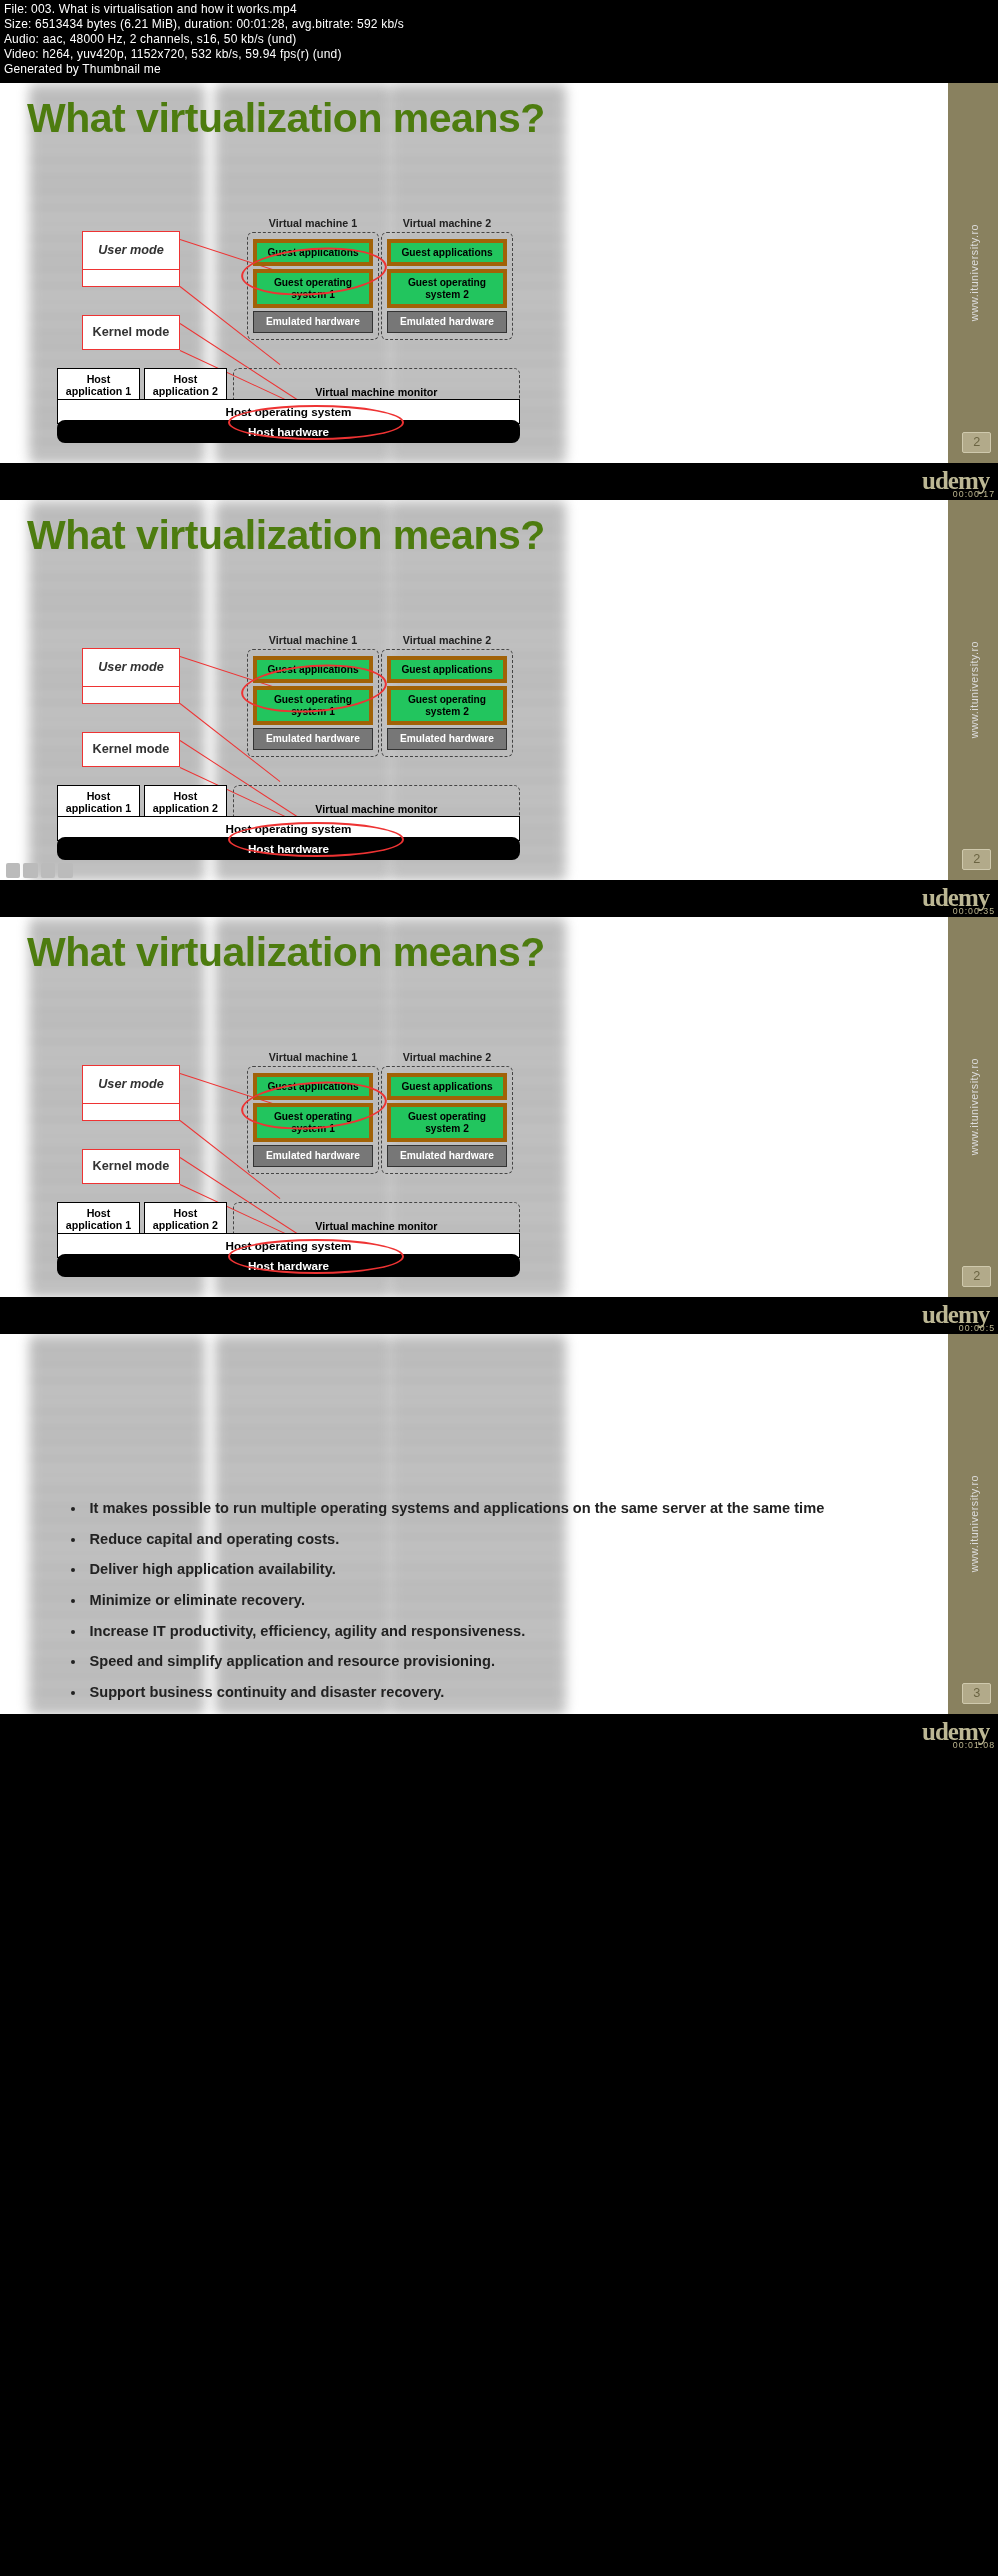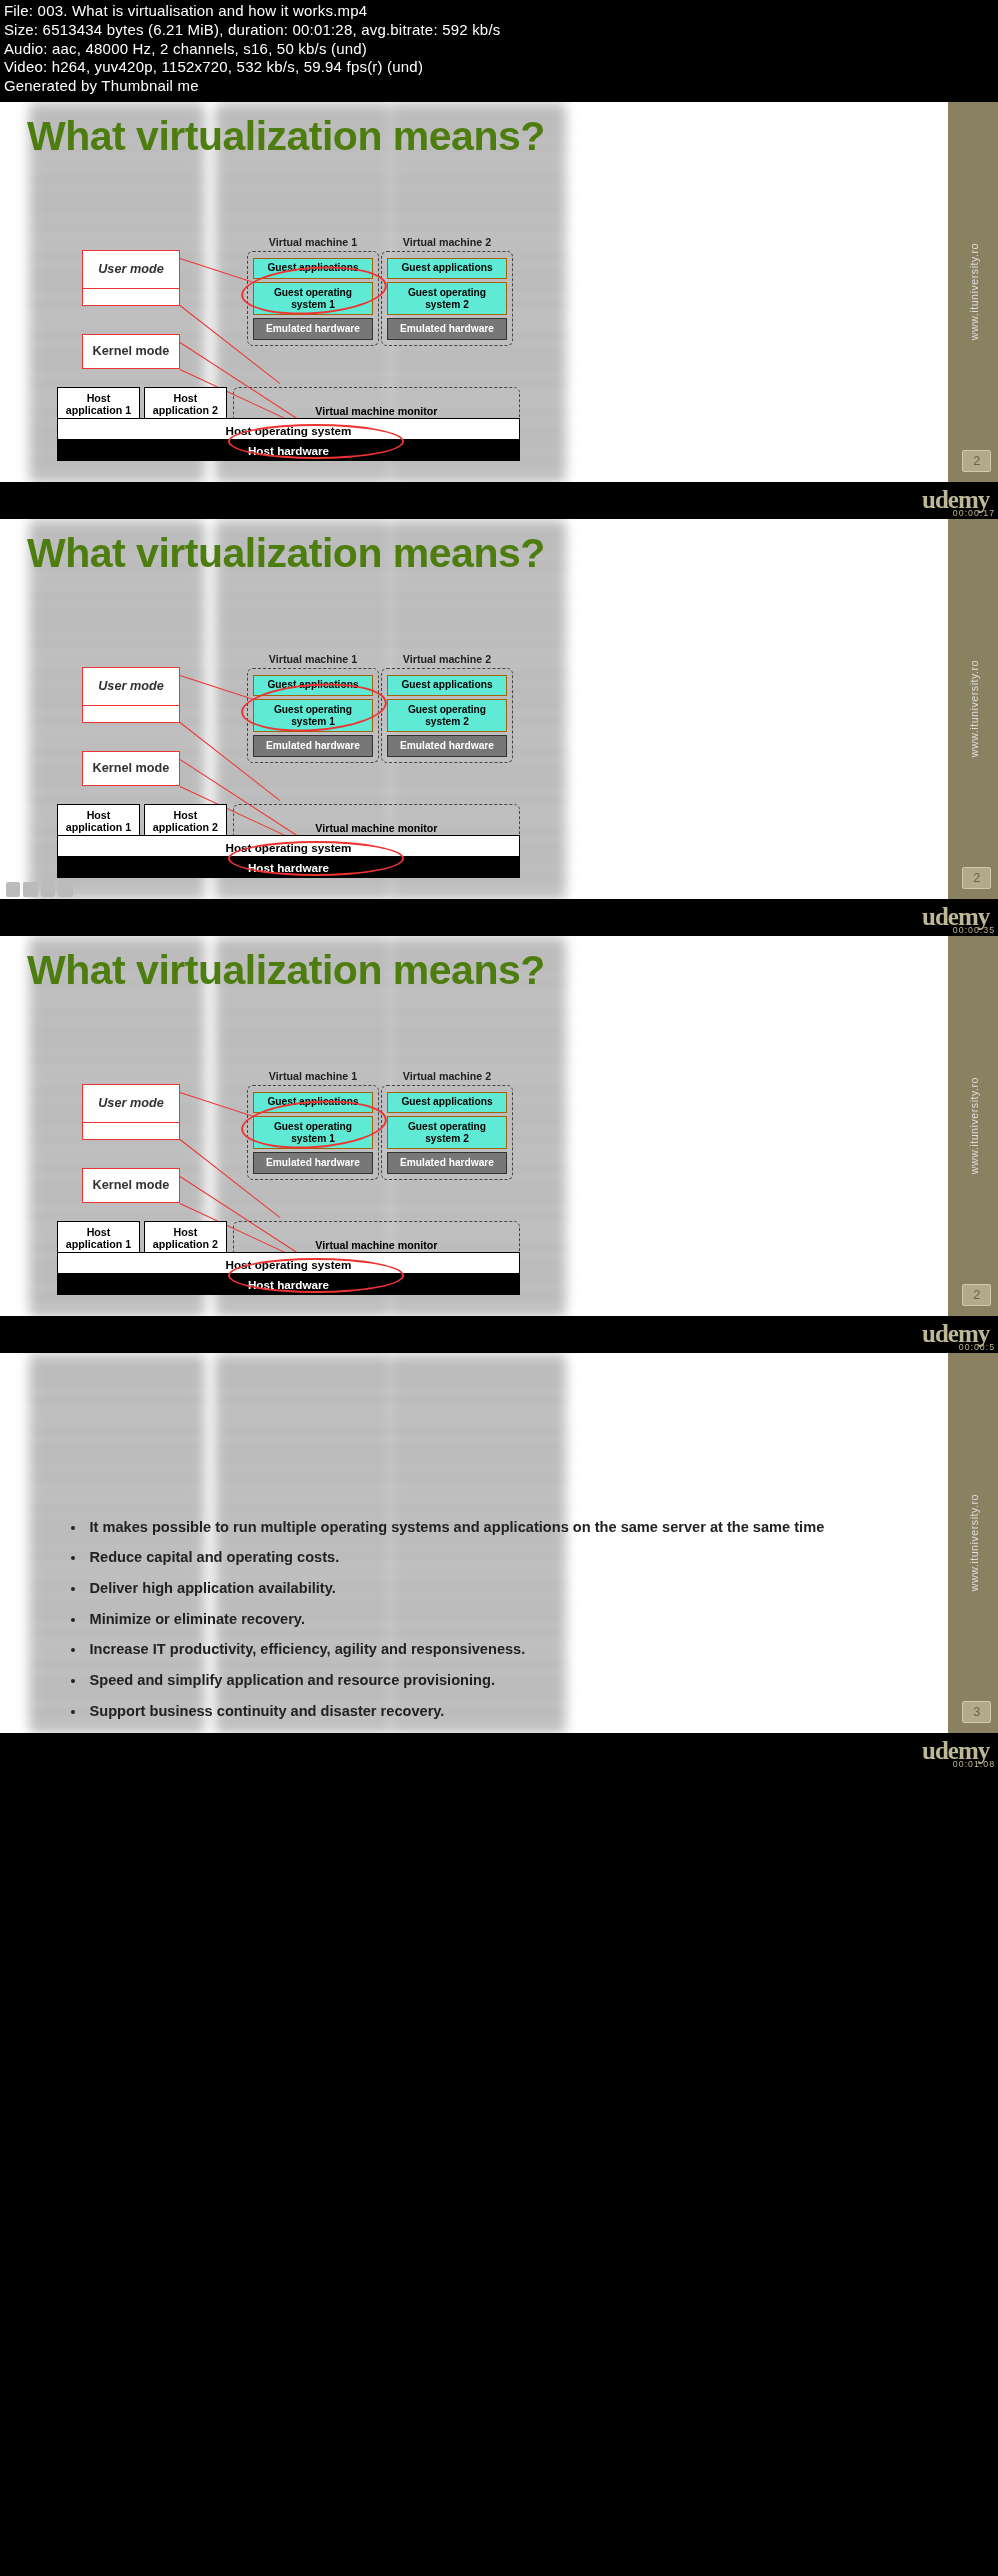--- a/index.html
+++ b/index.html
@@ -1,17 +1,17 @@
 <!DOCTYPE html>
 <html><head>
 <meta charset="utf-8">
 <style>
   * { box-sizing: border-box; margin: 0; padding: 0; }
   body { background: #000; font-family: Arial, Helvetica, sans-serif; width: 999px; }
-  .meta-block { background:#000; color:#fff; font-size:15px; line-height:1.25; padding:2px 3.9px 5.9px 3.9px; font-family: Arial, sans-serif; letter-spacing:0.2px; }
+  .meta-block { background:#000; color:#fff; font-size:12px; line-height:1.25; padding:2px 3.9px 5.9px 3.9px; font-family: Arial, sans-serif; letter-spacing:0.2px; }
   .thumb { position:relative; width:999px; }
   .slide-area { position:relative; width:100%; height:380px; background:#fff; overflow:hidden; }
   .bg-blur { position:absolute; inset:0; overflow:hidden; }
   .rack { position:absolute; top:0; width:176px; height:380px; background: repeating-linear-gradient(180deg,#888 0 5.9px,#aaa 5.9px 11.7px,#555 11.7px 15.6px); filter: blur(5.9px); opacity:0.55; border-radius:5.9px; }
   .slide-title { position:absolute; top:11.7px; left:27px; font-size:41px; font-weight:700; color:#4d7c0f; letter-spacing:-0.5px; }
   .sidebar { position:absolute; top:0; right:0; width:51px; height:100%; background:#89815f; display:flex; flex-direction:column; justify-content:center; align-items:center; }
   .domain-text { writing-mode: vertical-rl; transform: rotate(180deg); font-size:10.7px; color:#ddd; letter-spacing:0.5px; }
   .page-badge { position:absolute; bottom:9.8px; right:7.8px; background:#b2aa8a; color:#6b6442; min-width:29px; height:21.5px; border:1px solid #cfc9ad; border-radius:2px; display:flex; align-items:center; justify-content:center; font-size:12.7px; }
   .brand-row { position:relative; height:37px; background:#000; display:flex; align-items:center; justify-content:flex-end; padding-right:5.9px; }
   .brand { color:#bcb794; font-size:25px; font-weight:700; letter-spacing:-1px; font-family: Georgia, serif; margin-right:3.9px; }
@@ -22,36 +22,36 @@
   .mode-box { position:absolute; border:1px solid #e33; background:#fff; font-size:12.7px; font-weight:600; color:#333; display:flex; align-items:center; justify-content:center; }
   .mode-box.user { left:25px; top:31px; width:98px; height:39px;font-style:italic; }
   .mode-box.empty { left:25px; top:70px; width:98px; height:17.6px; border-top:none; }
   .mode-box.kernel { left:25px; top:115px; width:98px; height:35px; }
   .red-line { position:absolute; background:#e33; height:1px; transform-origin:left center; }
 
   .vm-col { position:absolute; border:1.5px dashed #444; border-radius:5.9px; padding:5.9px 4.9px 5.9px 4.9px; width:132px; text-align:center; font-size:10.7px; }
   .vm-col.vm1 { left:190px; top:32px; }
   .vm-col.vm2 { left:324px; top:32px;text-align:center; }
   .vm-title { position:absolute; top:-15.6px; left:0; right:0; font-size:10.7px; font-weight:700; color:#222; }
-  .vm-box { border:1px solid #a16207; background:#5eead4; font-size:10.2px; font-weight:700; padding:3.9px 2px; line-height:1.15; }
+  .vm-box { border:4px solid #a16207; background:#22c55e; font-size:10.2px; font-weight:700; padding:3.9px 2px; line-height:1.15; }
   .vm-box + .vm-box { margin-top:2.9px; }
   .vm-box.emul { background:#777; color:#fff; border:1px solid #333; }
 
   .ellipse { position:absolute; border:2px solid #e33; border-radius:50%; }
   .ellipse.e1 { left:184px; top:48px; width:146px; height:47px; transform:rotate(-4deg); }
   .ellipse.e2 { left:171px; top:205px; width:176px; height:35px; }
 
   .host-row { position:absolute; left:0; width:463px; display:flex; }
   .host-row.apps { top:168px;justify-content:flex-end; }
   .hbox { border:1px solid #000; background:#fff; font-size:10.7px; font-weight:700; text-align:center; padding:3.9px 2px; line-height:1.15; }
   .happ { width:83px; margin-right:3.9px; }
   .vmm-wrap { flex:1; border:1.5px dashed #444; border-bottom:none; border-radius:5.9px 5.9px 0 0; padding:9.8px 3.9px 2px 3.9px; margin-left:2px; font-size:10.7px; font-weight:700; position:relative; }
   .vmm-wrap .vmm-text { position:absolute; left:0; right:0; bottom:3.9px; text-align:center; }
   .host-os { position:absolute; top:199px; left:0; width:463px; border:1px solid #000; background:#fff; font-size:11.7px; font-weight:700; text-align:center; padding:4.9px; }
-  .host-hw { position:absolute; top:220px; left:0; width:463px; background:#000; color:#fff; font-size:11.7px; font-weight:700; text-align:center; padding:4.9px; }
+  .host-hw { position:absolute; top:220px; left:0; width:463px; background:#000; color:#fff; font-size:11.7px; font-weight:700; text-align:center; padding:4.9px;border-radius:8px; }
 
   .tool-row { position:absolute; bottom:2px; left:5.9px; display:flex; gap:2.9px; }
   .tool-row .tico { width:14.6px; height:14.6px; background:#bbb; border-radius:2px; }
 
   
   .benefits-title { position:absolute; top:13.7px; left:27px; font-size:41px; font-weight:700; color:#222; }
   .benefits-list { position:absolute; top:164px; left:68px; right:88px; font-size:14.6px; font-weight:600; color:#222; line-height:1.5; }
   .benefits-list li { list-style: disc; margin:0 0 8.8px 17.6px; padding-left:3.9px; }
 </style>
 </head>

